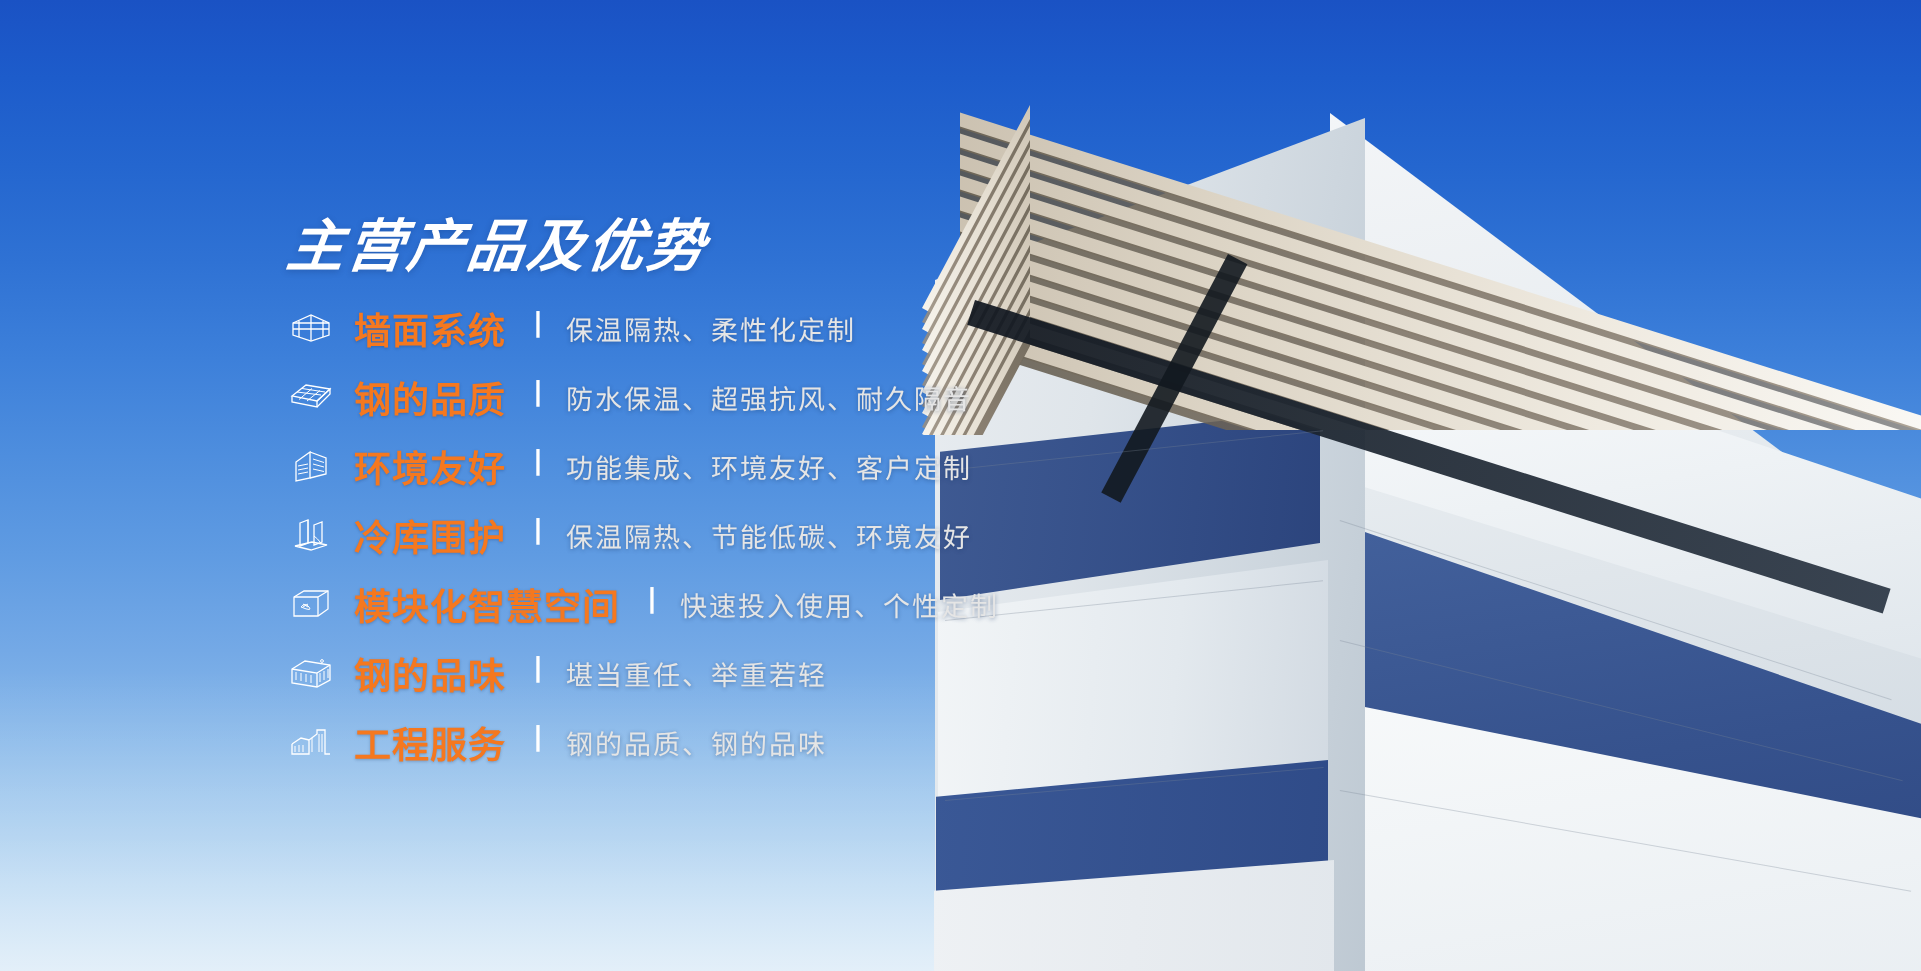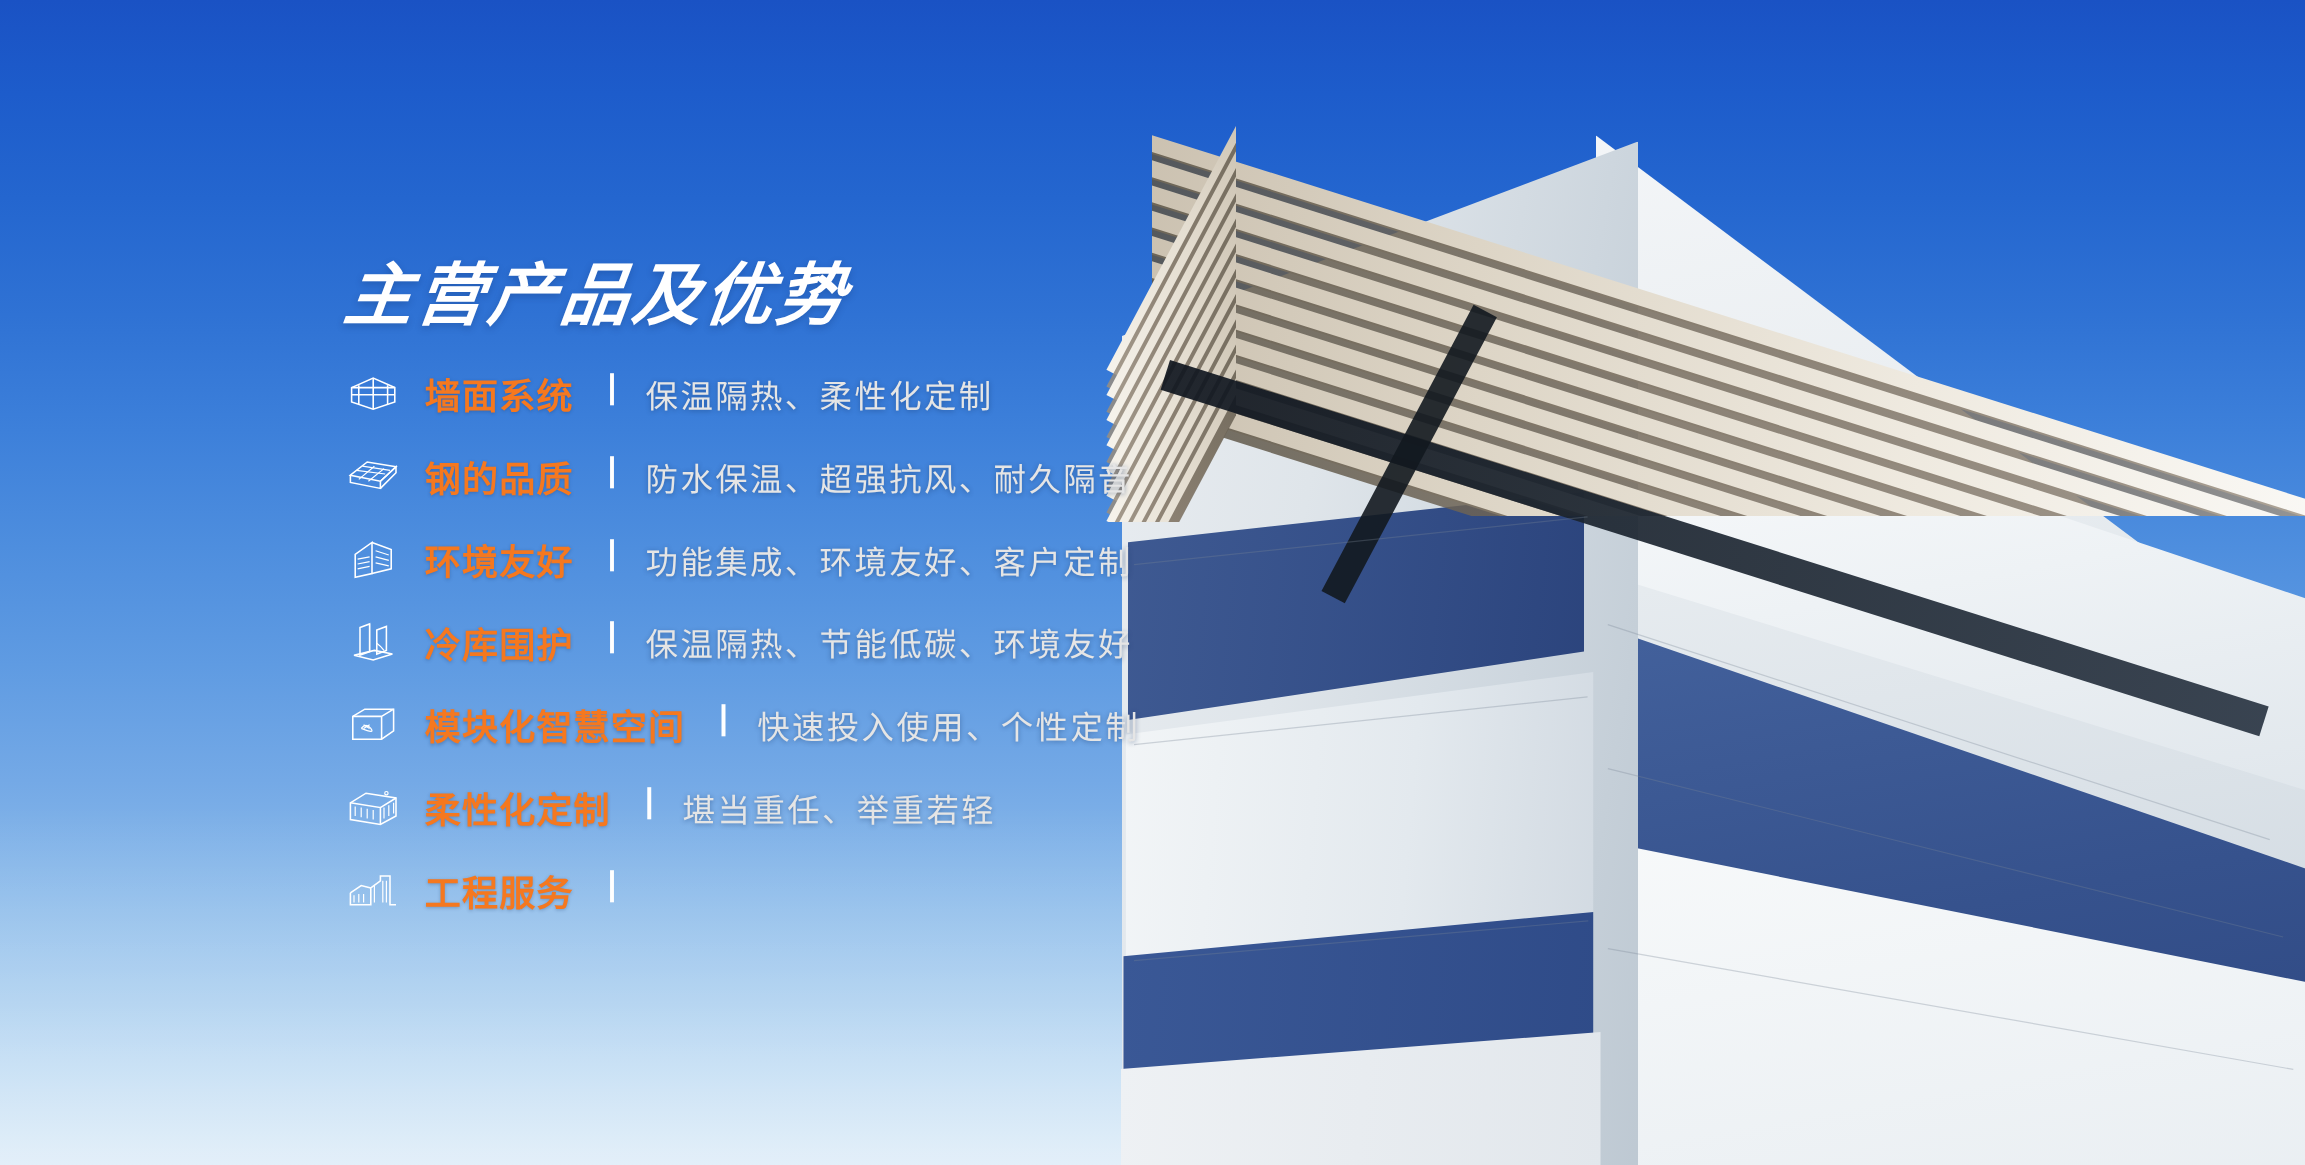--- a/index.html
+++ b/index.html
@@ -166,21 +166,21 @@
   }
   .ico{
     width:46px;height:40px;flex:0 0 46px;
     display:flex;align-items:center;justify-content:center;
     margin-right:20px;
   }
   .ico svg{display:block;}
   .label{
     color:#f5781f;
     font-weight:bold;
-    font-size:30px;
+    font-size:37px;
     letter-spacing:1px;
     white-space:nowrap;
     text-shadow:0 1px 3px rgba(20,50,100,.30);
     font-family:"DejaVu Sans","Liberation Sans",sans-serif;
   }
   .sep{
     color:#ffffff;
     font-size:28px;
     font-weight:bold;
     margin:0 14px 0 18px;
@@ -366,35 +366,36 @@
       <div class="row">
         <span class="ico">
           <svg width="44" height="34" viewBox="0 0 44 34" fill="none" stroke="#ffffff" stroke-width="1.3">
             <path d="M3 13 L16 5 L41 9 L41 24 L28 31 L3 27 Z"></path>
             <path d="M3 13 L28 17 L28 31 M28 17 L41 9"></path>
             <path d="M7 16 L7 24 M12 17 L12 25 M17 18 L17 26 M22 19 L22 27" stroke-width="1"></path>
             <path d="M31 17 L31 26 M35 15 L35 24 M39 13 L39 22" stroke-width="1"></path>
             <circle cx="33" cy="5" r="1.4" stroke-width="1"></circle>
           </svg>
         </span>
-        <span class="label">柔性化定制</span>
+        <span class="label">钢的品味</span>
         <span class="sep">丨</span>
         <span class="desc">堪当重任、举重若轻</span>
       </div>
 
       <div class="row">
         <span class="ico">
           <svg width="44" height="32" viewBox="0 0 44 32" fill="none" stroke="#ffffff" stroke-width="1.3">
             <path d="M3 18 L3 28 L20 28 L20 14 L28 8 L28 4 L36 4 L36 28 L41 28"></path>
             <path d="M3 18 L12 12 L20 14"></path>
             <path d="M6 20 L6 26 M10 19 L10 26 M14 19 L14 26" stroke-width="1"></path>
             <path d="M23 12 L23 26 M30 8 L30 26 M33 8 L33 26" stroke-width="1"></path>
           </svg>
         </span>
         <span class="label">工程服务</span>
         <span class="sep">丨</span>
+        <span class="desc">钢的品质、钢的品味</span>
       </div>
 
     </div>
 
 
   </div>
 </div>
 
 </body></html>

